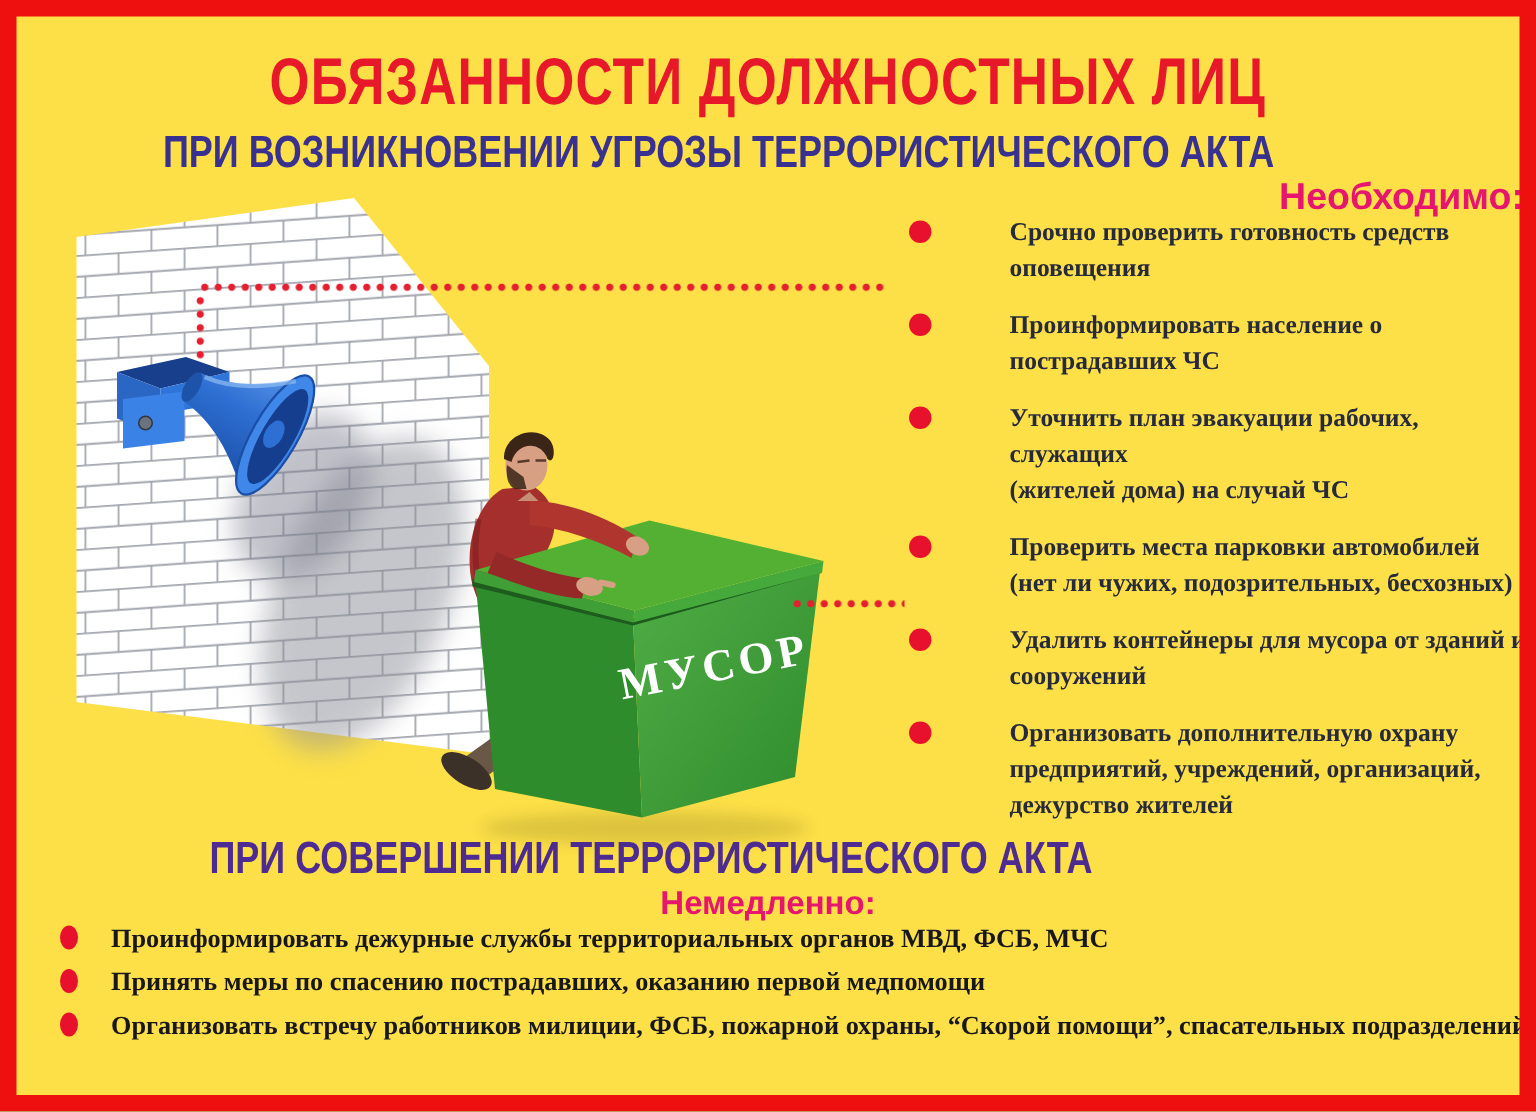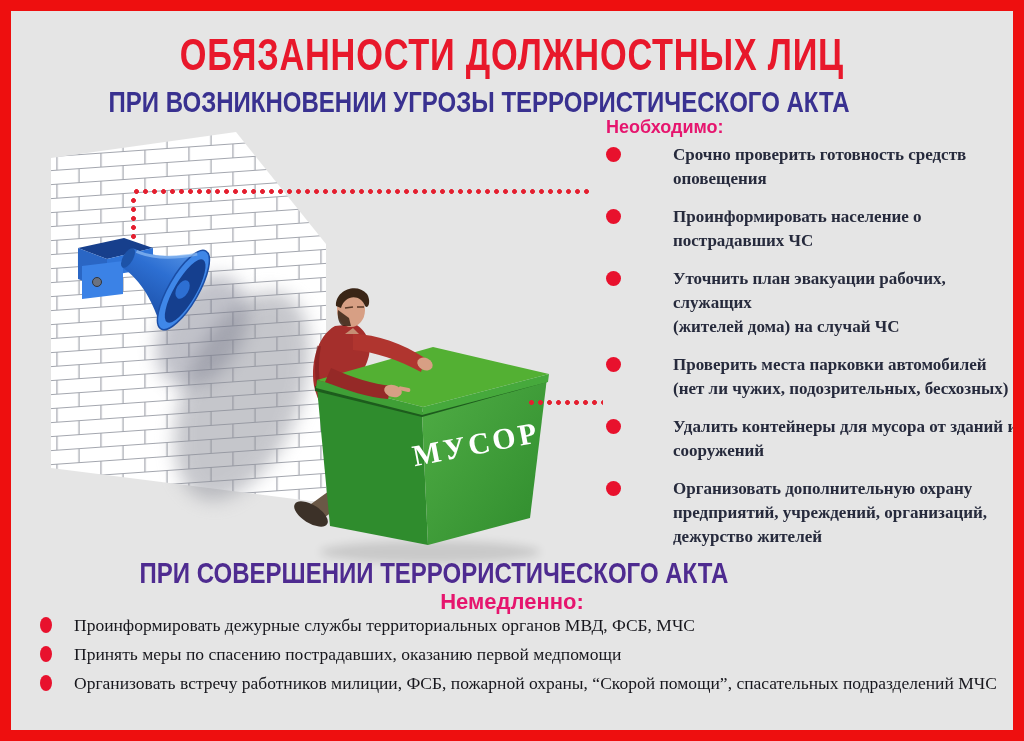--- a/index.html
+++ b/index.html
@@ -1,35 +1,35 @@
 <!DOCTYPE html>
 <html><head>
 <meta charset="utf-8">
 <style>
   html,body{margin:0;padding:0;background:#888;}
   .poster{
-    position:relative; width:1024px; height:741px; background:#e5e5e5;
+    position:relative; width:1024px; height:741px; background:#fde047;
     overflow:hidden; font-family:"Liberation Sans", sans-serif;
   }
   .frame{position:absolute; inset:0; border:11px solid #ee0f0f; z-index:50; pointer-events:none;}
 
   
   .title-row{position:absolute; left:0; top:30px; width:1024px; text-align:center;}
   .title-row .t{
     display:inline-block; font-size:44px; font-weight:bold; color:#e8182b;
     letter-spacing:1px; transform:scaleX(.78); transform-origin:center; white-space:nowrap;
   }
   .h1-row{position:absolute; left:0; top:85px; width:852px; text-align:center;padding-left:16px;}
   .h1-row .t{
     display:inline-block; font-size:30px; font-weight:bold; color:#393190;
     transform:scaleX(.8); transform-origin:center; white-space:nowrap;
   }
   .need-label{
-    position:absolute; left:606px; top:117px; width:410px; text-align:left;
-    font-size:18px; font-weight:bold; color:#e6156e;
+    position:absolute; left:606px; top:117px; width:410px; text-align:right;
+    font-size:25px; font-weight:bold; color:#e6156e;
   }
   .h2-row{position:absolute; left:0; top:556px; width:868px; text-align:center;}
   .h2-row .t{
     display:inline-block; font-size:30px; font-weight:bold; color:#4e2b90;
     transform:scaleX(.8); transform-origin:center; white-space:nowrap;
   }
   .now-label{
     position:absolute; left:0; top:589px; width:1024px; text-align:center;
     font-size:22px; font-weight:bold; color:#e6156e;
   }
@@ -45,21 +45,21 @@
     font-family:"Liberation Serif", serif; font-weight:bold; font-size:17px;
     line-height:24px; color:#262a3c; white-space:pre-line;
   }
   .list2{position:absolute; left:40px; top:614px; width:965px;}
   .list2 .item{display:flex; align-items:flex-start; margin-bottom:7px;}
   .list2 .dot{
     flex:0 0 auto; width:12px; height:16px; border-radius:50%;
     background:#e8112d; margin:3px 22px 0 0;
   }
   .list2 .txt{
-    font-family:"Liberation Serif", serif; font-weight:normal; font-size:17.5px;
+    font-family:"Liberation Serif", serif; font-weight:bold; font-size:17.5px;
     line-height:22px; color:#17171d; white-space:nowrap;
   }
 
   
   .dots-h{
     position:absolute; height:7px;
     background-image:radial-gradient(circle, #e41f2f 0 2.1px, rgba(0,0,0,0) 2.7px);
     background-size:9px 7px; background-repeat:repeat-x; background-position:left center;
   }
   .dots-v{

